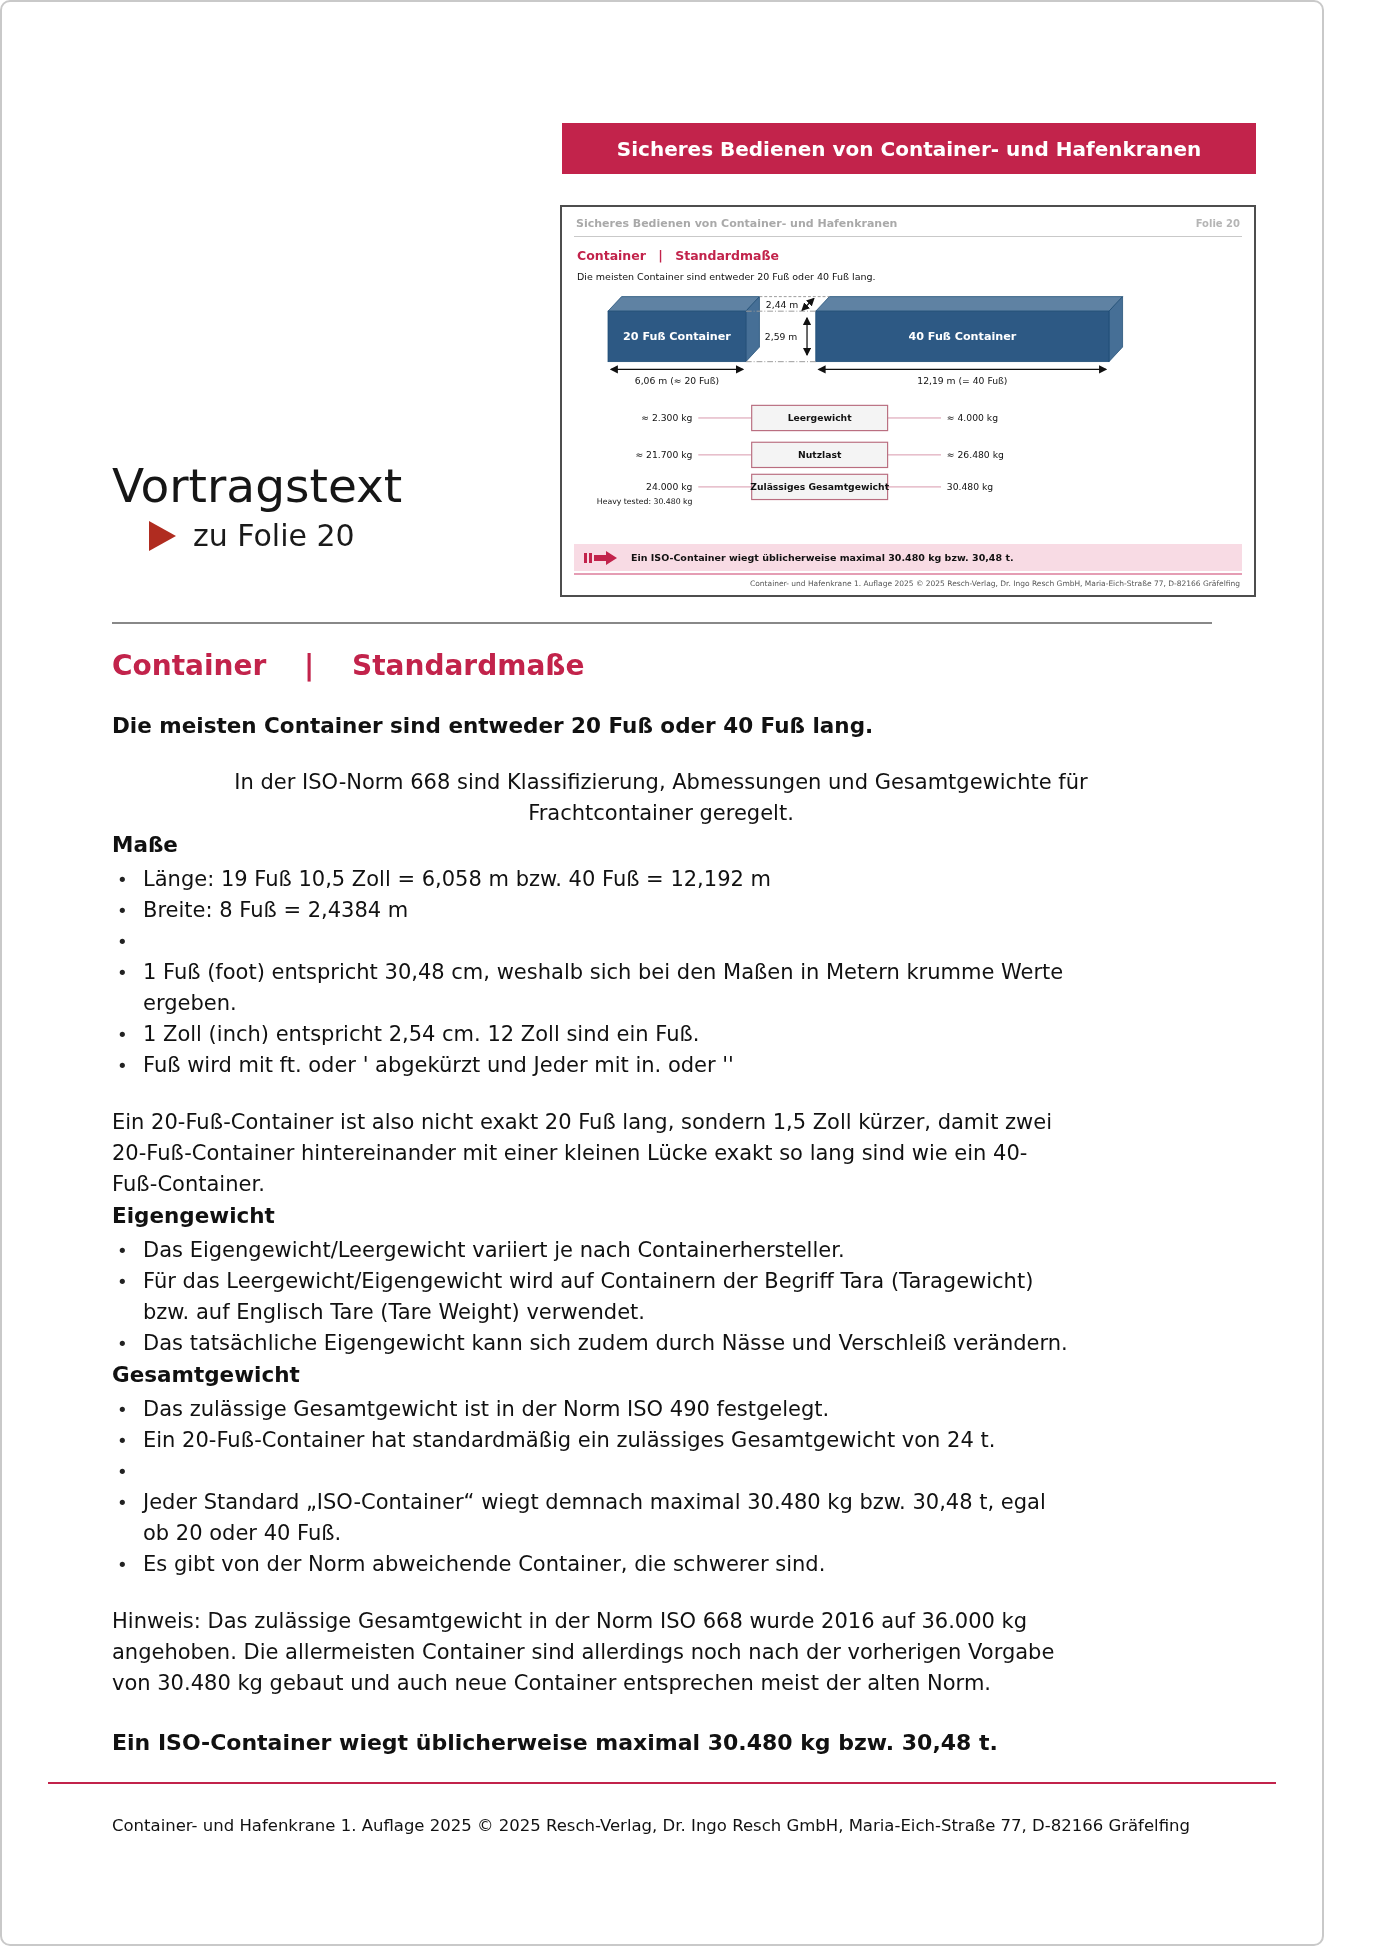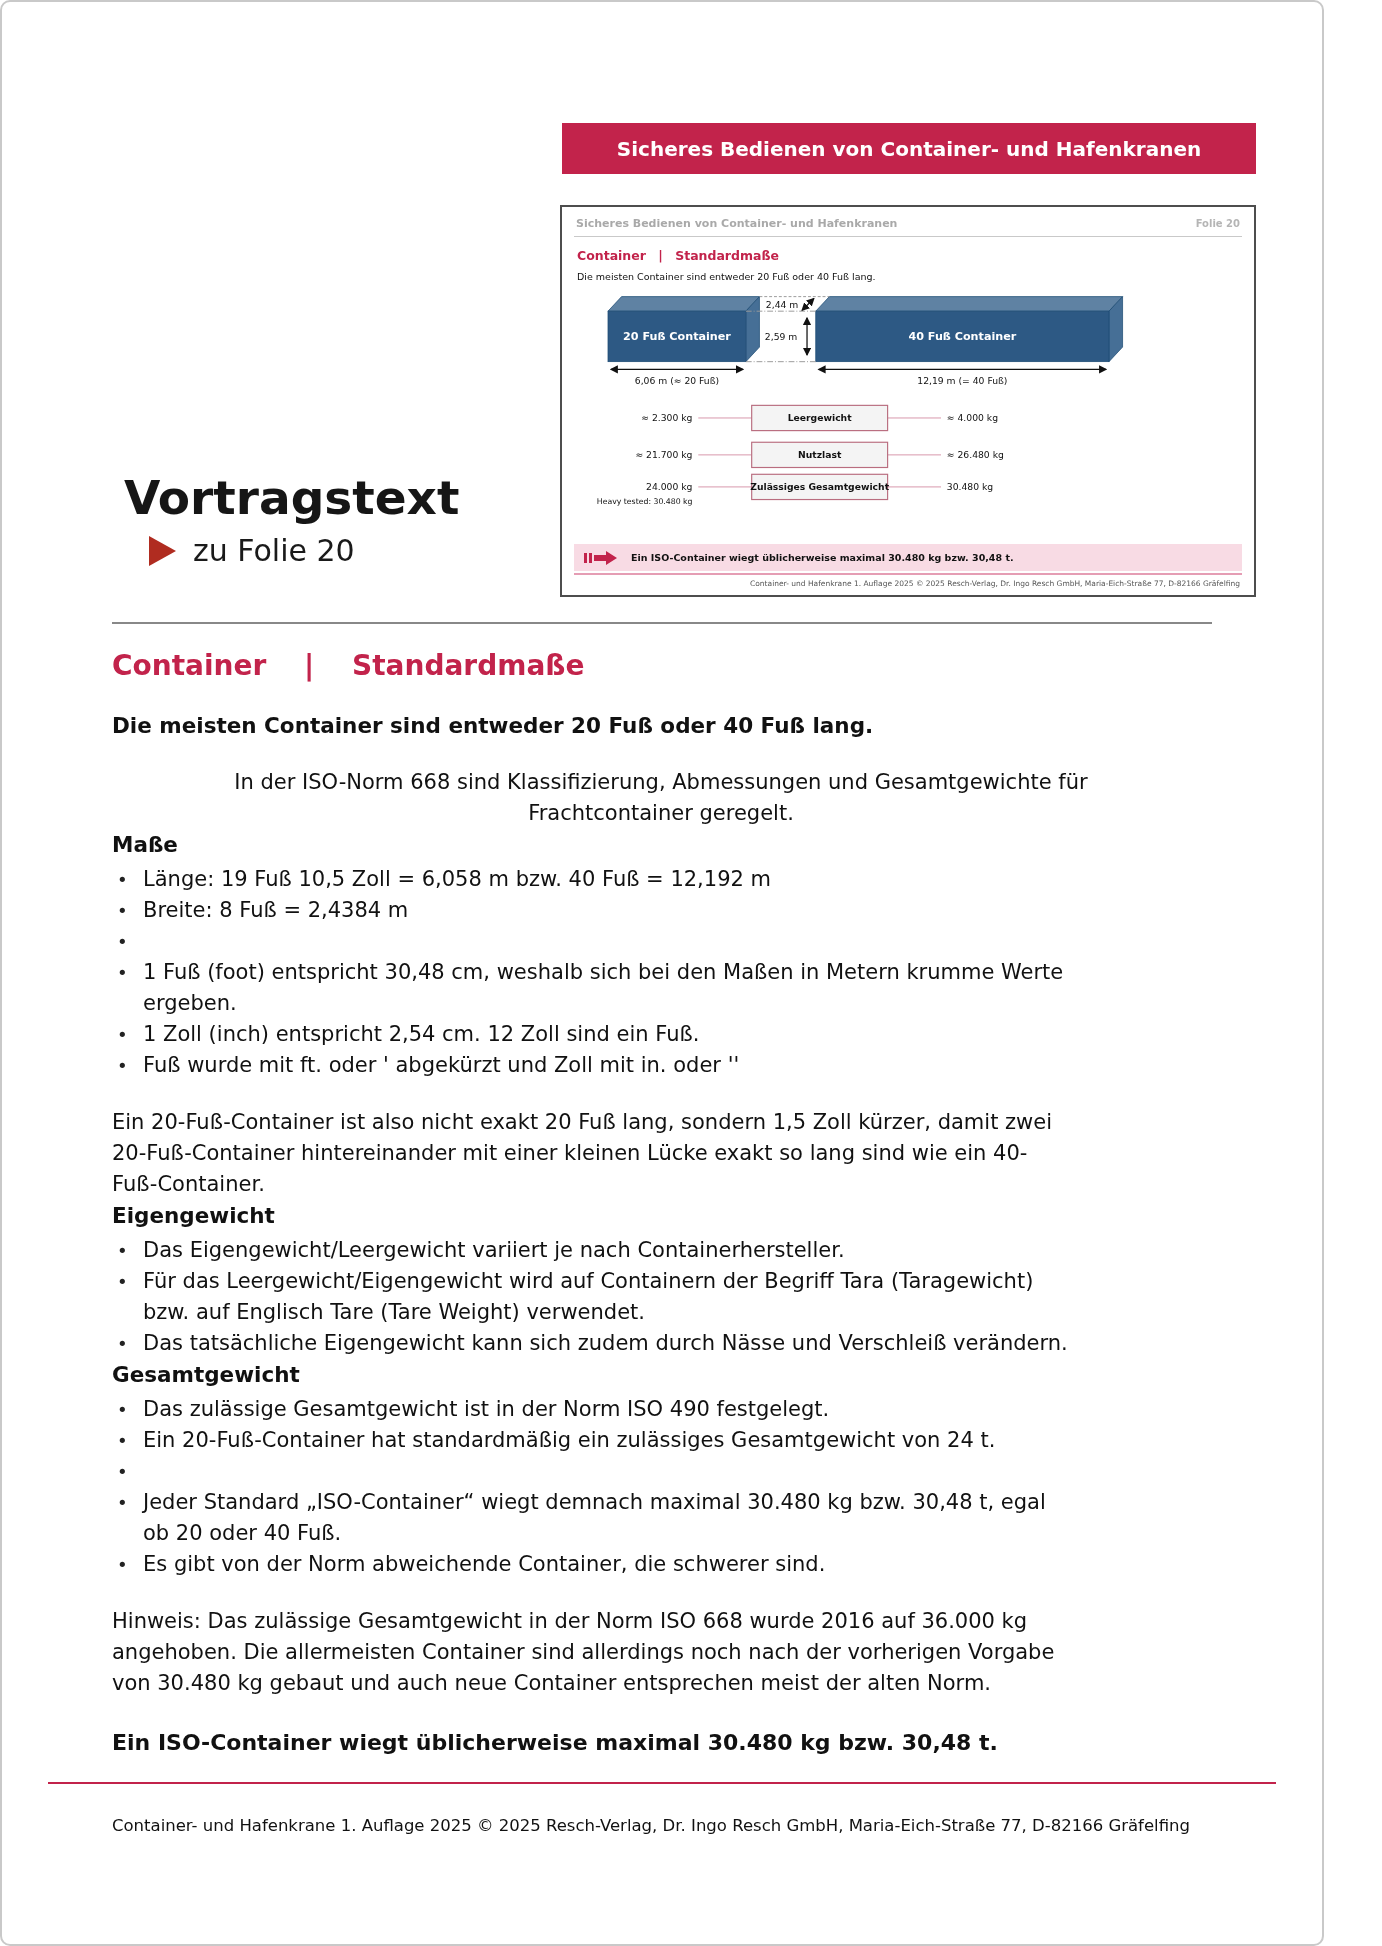--- a/index.html
+++ b/index.html
@@ -21,21 +21,21 @@
   .slide-title{color:#c2234b;font-weight:bold;font-size:12.5px;margin:11px 0 0 3px;word-spacing:8px;}
   .slide-sub{font-size:9.5px;margin:8px 0 0 3px;color:#111;}
   svg.diagram{display:block;margin-top:2px;font-family:inherit;}
   .slide-bottom{margin-top:auto;}
   .slide-bar{height:27px;background:#f8dbe4;display:flex;align-items:center;padding:0 10px;}
   .slide-bar .txt{font-size:9.5px;font-weight:bold;color:#111;margin-left:13px;}
   .bar-underline{height:2px;background:#e59db4;margin-top:2px;}
   .slide-foot{font-size:7.5px;color:#555;text-align:right;margin-top:4px;padding-right:2px;}
   
   .lede{position:absolute;left:110px;top:460px;}
-  .lede-title{font-size:47px;font-weight:bold;color:#161616;line-height:1.0;margin:12px;}
+  .lede-title{font-size:47px;font-weight:normal;color:#161616;line-height:1.0;margin:0;}
   .lede-sub{display:flex;align-items:center;margin:9px 0 0 37px;}
   .tri{width:0;height:0;border-top:15px solid transparent;border-bottom:15px solid transparent;
        border-left:27px solid #b02c20;}
   .lede-sub .txt{font-size:30px;color:#1a1a1a;margin-left:17px;}
   
   .rule{height:2px;background:#888;margin:0 110px;}
   .main{padding:0 112px 0 110px;font-size:21px;line-height:31px;}
   .main p{margin:0;white-space:pre-line;}
   h2.heading{color:#c2234b;font-size:28px;line-height:40px;font-weight:bold;
              word-spacing:28px;margin:22px 0 0;}
@@ -190,21 +190,21 @@
           <span class="dot">•</span>
           <span class="txt">1 Fuß (foot) entspricht 30,48 cm, weshalb sich bei den Maßen in Metern krumme Werte
 ergeben.</span>
         </li>
       <li>
           <span class="dot">•</span>
           <span class="txt">1 Zoll (inch) entspricht 2,54 cm. 12 Zoll sind ein Fuß.</span>
         </li>
       <li>
           <span class="dot">•</span>
-          <span class="txt">Fuß wurde mit ft. oder ' abgekürzt und Zoll mit in. oder ''</span>
+          <span class="txt">Fuß wird mit ft. oder ' abgekürzt und Jeder mit in. oder ''</span>
         </li>
     </ul>
 
     <p class="para-exact">Ein 20-Fuß-Container ist also nicht exakt 20 Fuß lang, sondern 1,5 Zoll kürzer, damit zwei
 20-Fuß-Container hintereinander mit einer kleinen Lücke exakt so lang sind wie ein 40-
 Fuß-Container.</p>
 
     <h3 class="sec sec-eigen">Eigengewicht</h3>
     <ul class="bul">
       <li>

